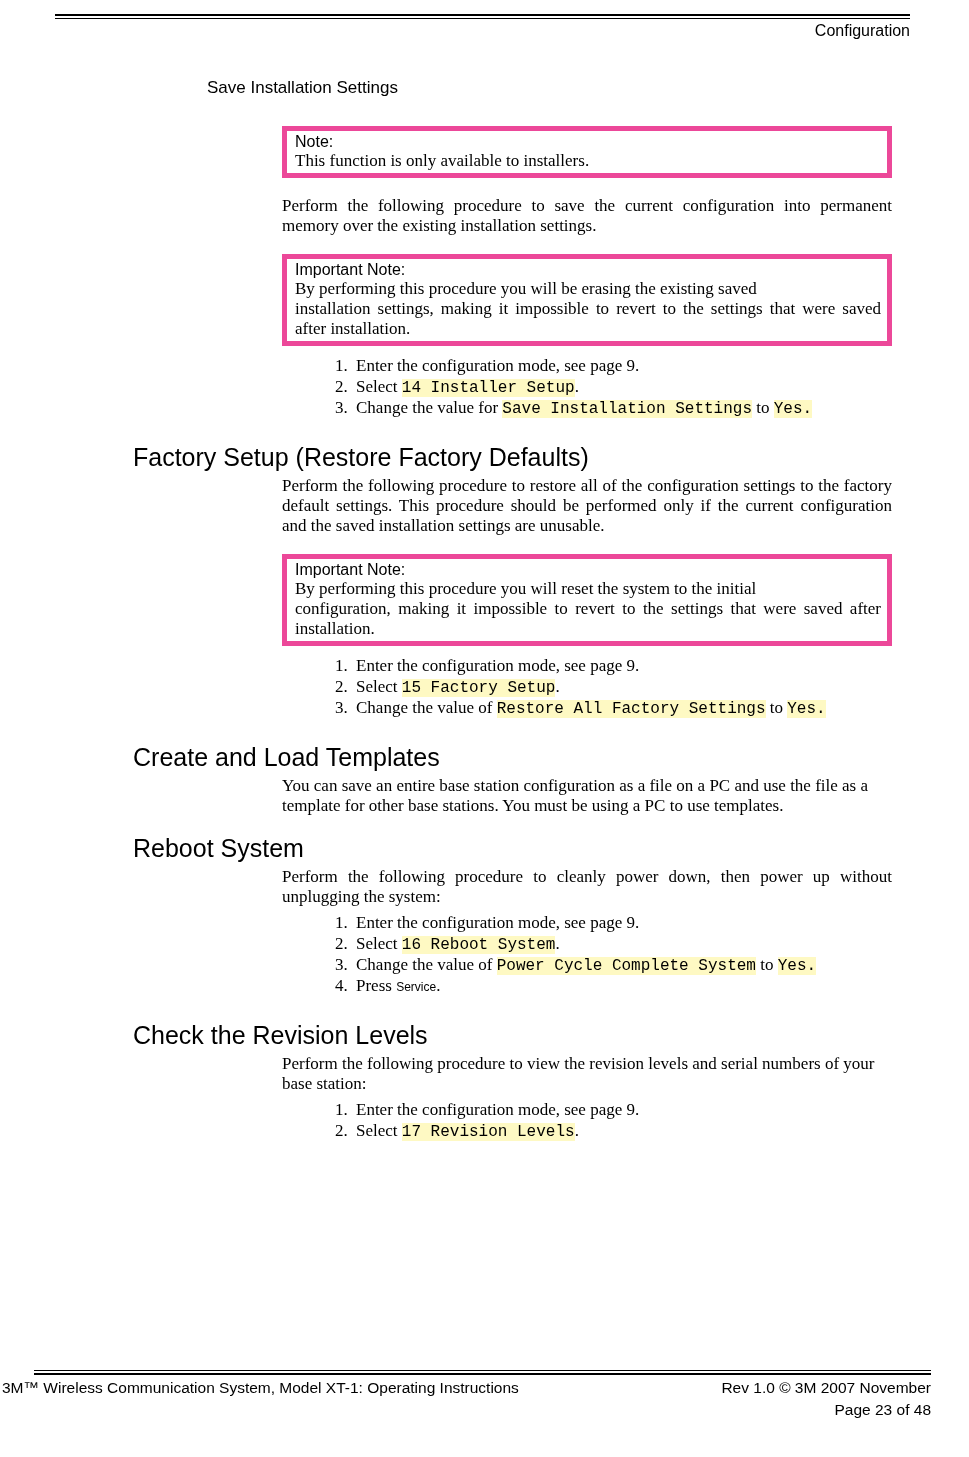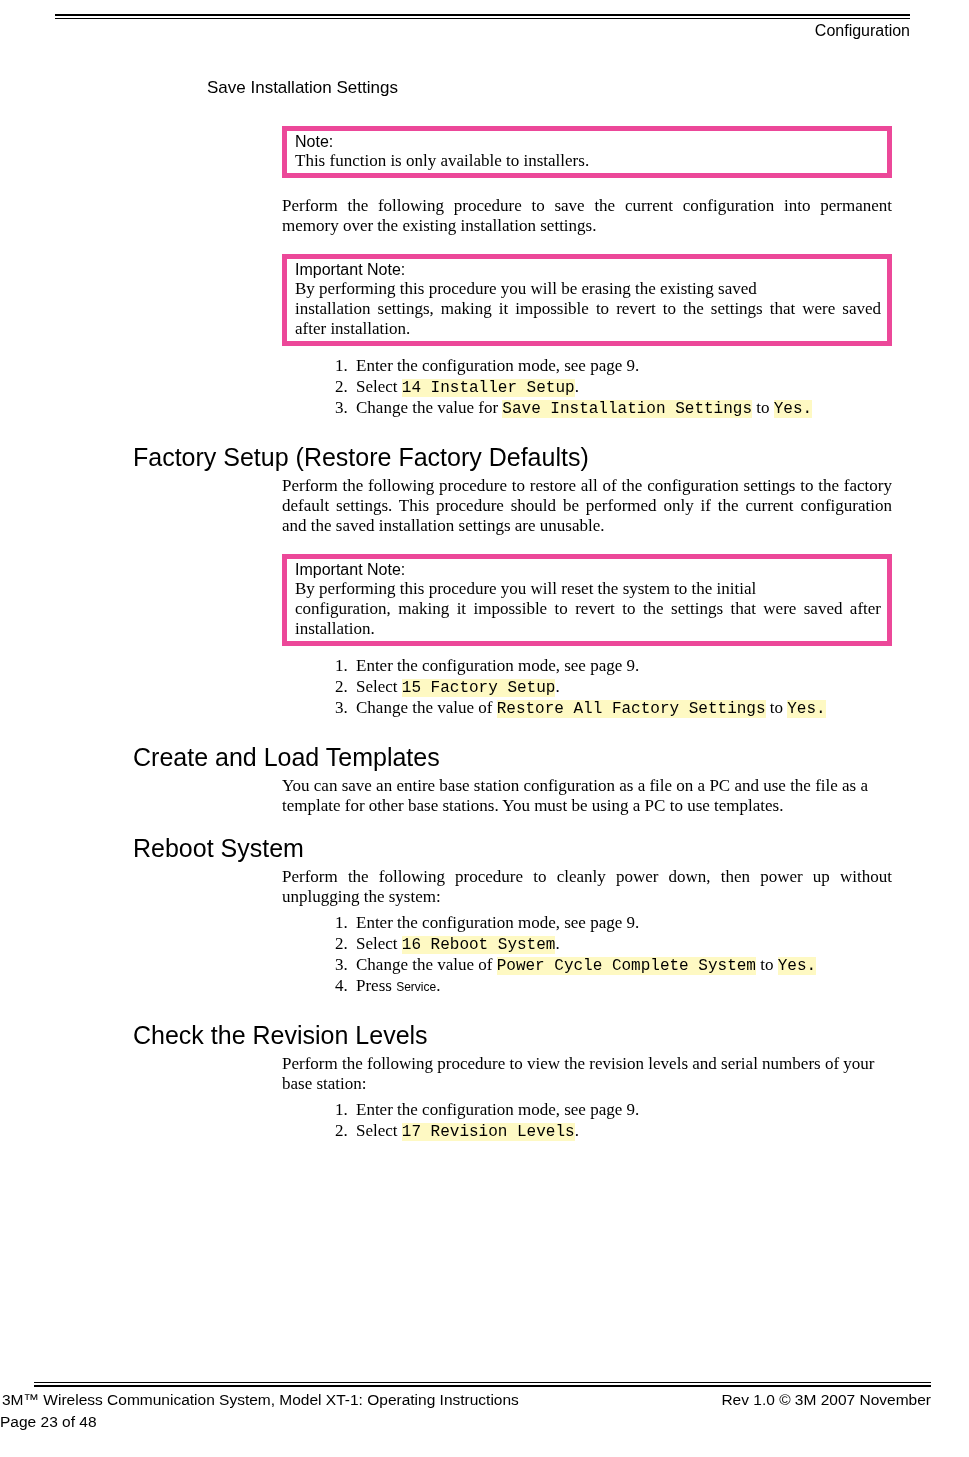--- a/index.html
+++ b/index.html
@@ -82,42 +82,42 @@
     margin-bottom: 1px;
   }
   .mono {
     font-family: "Courier New", Courier, monospace;
     font-size: 16px;
     background: #fef9c3;
     white-space: pre-wrap;
   }
   .footer {
     position: absolute;
-    bottom: 26px;
+    bottom: 38px;
     left: 0;
     right: 0;
   }
   .footer-sep {
     border-top: 1px solid #000;
     border-bottom: 2px solid #000;
     height: 2px;
     margin: 0 34px;
   }
   .footer-row {
     display: flex;
     justify-content: space-between;
     font-family: Arial, Helvetica, sans-serif;
     font-size: 15.5px;
     padding: 4px 34px 0 2px;
   }
   .footer-page {
     font-family: Arial, Helvetica, sans-serif;
     font-size: 15.5px;
-    text-align: left;
-    padding: 4px 34px 0 0;
+    text-align: right;
+    padding: 4px 34px 0 17px;
   }
   .sfont { font-family: Liberation Sans, sans-serif; font-size: 12px; }
 </style>
 </head>
 <body>
 
 <div class="page">
   <div class="header-line"></div>
   <div class="header-label">Configuration</div>
 

